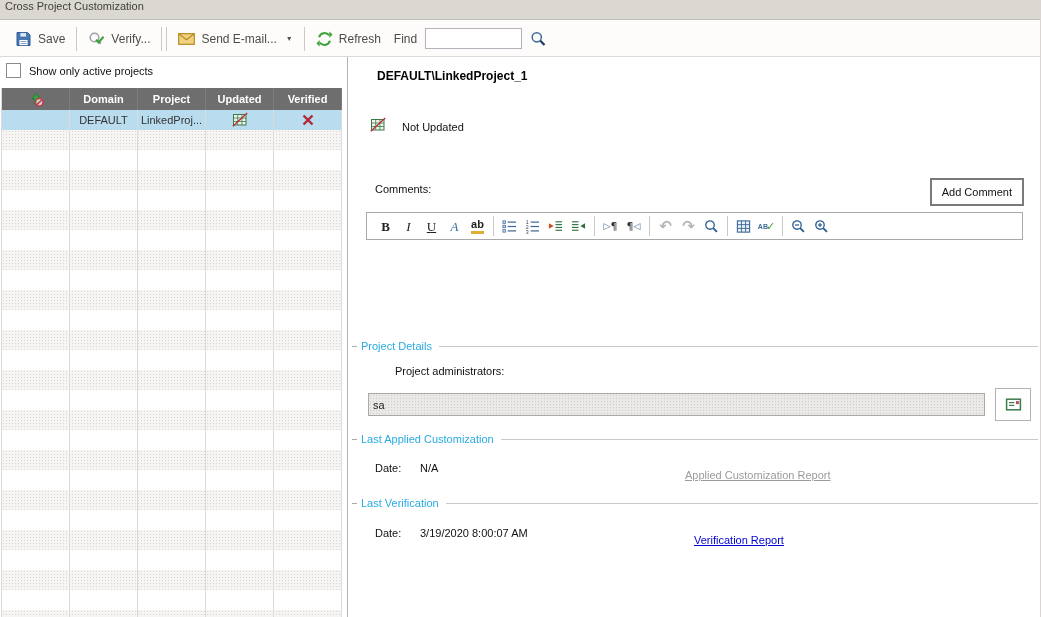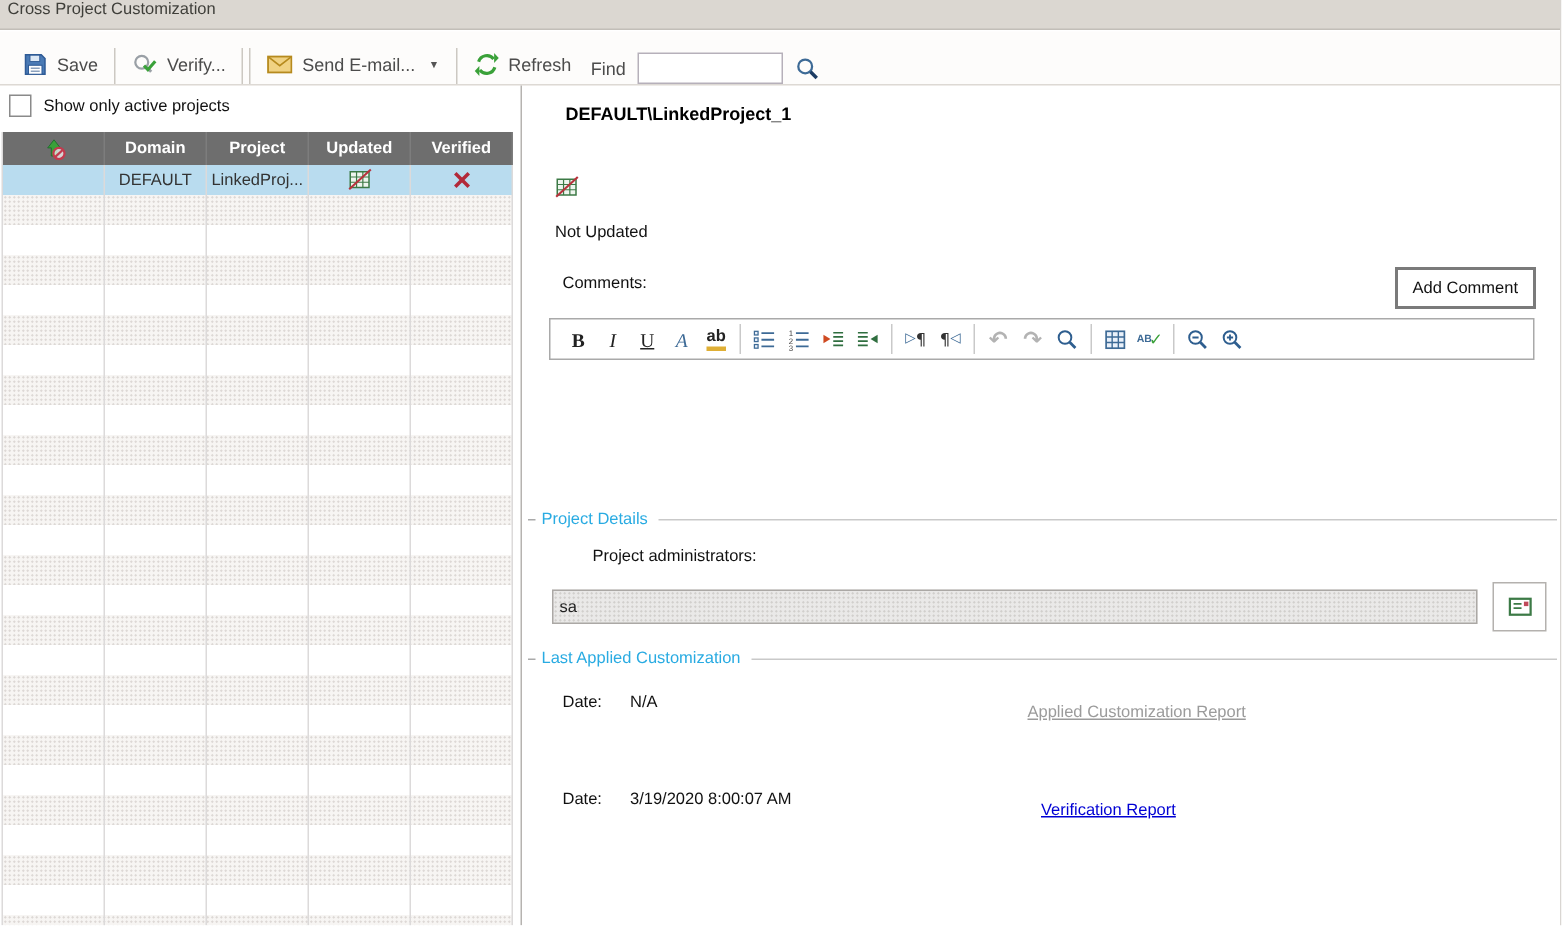--- a/index.html
+++ b/index.html
@@ -15,21 +15,21 @@
   #titlebar {
     position:absolute; left:0; top:0; width:1041px; height:20px;
     background:#dbd7d1; border-bottom:1px solid #c2beb8;
     display:flex; padding-left:5px; color:#3f3f3a; font-size:11px;
   }
 
   
   #toolbar {
     position:absolute; left:0; top:21px; width:1041px; height:36px;
     background:#fdfcfb; border-bottom:1px solid #ddd9d4;
-    display:flex; align-items:flex-end; padding-left:6px; color:#4c4c4c; font-size:12px;
+    display:flex; align-items:center; padding-left:6px; color:#4c4c4c; font-size:12px;
   }
   .tbtn { display:flex; align-items:center; gap:6px; padding:0 9px; height:26px; cursor:default; white-space:nowrap; }
   .tsep { width:1px; height:24px; background:#ccc8c2; margin:0 2px; }
   .drop { font-size:7px; color:#555; margin-left:3px; }
   .tico { width:17px; height:16px; display:inline-block; flex:0 0 auto; }
   #find-wrap { display:flex; align-items:center; gap:8px; margin-left:4px; }
   #find-input {
     width:97px; height:21px; border:1px solid #b6b0ba; background:#fff;
     font-family:"Liberation Sans",sans-serif; font-size:11px; padding:0 3px; outline:none;
   }
@@ -52,21 +52,21 @@
   #vdivider { position:absolute; left:347px; top:57px; bottom:0; width:1px; background:#b6b3b0; }
 
   
   #main { position:absolute; left:348px; top:57px; width:693px; bottom:0; }
   #proj-title { position:absolute; left:17px; top:12px; font-size:12px; font-weight:bold; color:#000;margin-left:12px; }
 
   .section { position:absolute; left:4px; right:3px; display:flex; align-items:center; color:var(--accent,#29abe2); font-size:11px; }
   .section::before { content:""; width:5px; height:1px; background:#aaa; margin-right:4px; }
   .section .sline { flex:1; height:1px; background:#c9c9c9; margin-left:7px; }
 
-  #status-row { position:absolute; left:22px; top:60px; display:flex; align-items:flex-start; gap:16px; color:#111;flex-direction:column; }
+  #status-row { position:absolute; left:22px; top:60px; display:flex; align-items:flex-end; gap:16px; color:#111; }
 
   #comments-label { position:absolute; left:27px; top:126px; color:#111; }
   #add-comment {
     position:absolute; right:17px; top:121px; height:28px; padding:0 10px;
     background:#fff; border:2px solid #7a7a7a; font-family:"Liberation Sans",sans-serif;
     font-size:11px; color:#111; cursor:default;
   }
   #editor-toolbar {
     position:absolute; left:18px; right:18px; top:155px; height:28px;
     border:1px solid #a9a9a9; background:#fff; display:flex; align-items:center; padding:0 7px;
@@ -523,17 +523,21 @@
     </div>
 
     <div class="section" style="top:376px">
       <span>Last Applied Customization</span>
       <span class="sline"></span>
     </div>
     <div class="date-label" style="top:405px">Date:</div>
     <div class="date-value" style="top:405px">N/A</div>
     <div class="rlink disabled" style="left:337px; top:412px">Applied Customization Report</div>
 
+    <div class="section" style="top:440px">
+      <span>Last Verification</span>
+      <span class="sline"></span>
+    </div>
     <div class="date-label" style="top:470px">Date:</div>
     <div class="date-value" style="top:470px">3/19/2020 8:00:07 AM</div>
     <div class="rlink enabled" style="left:346px; top:477px">Verification Report</div>
   </div>
 </div>
 
 </body></html>

